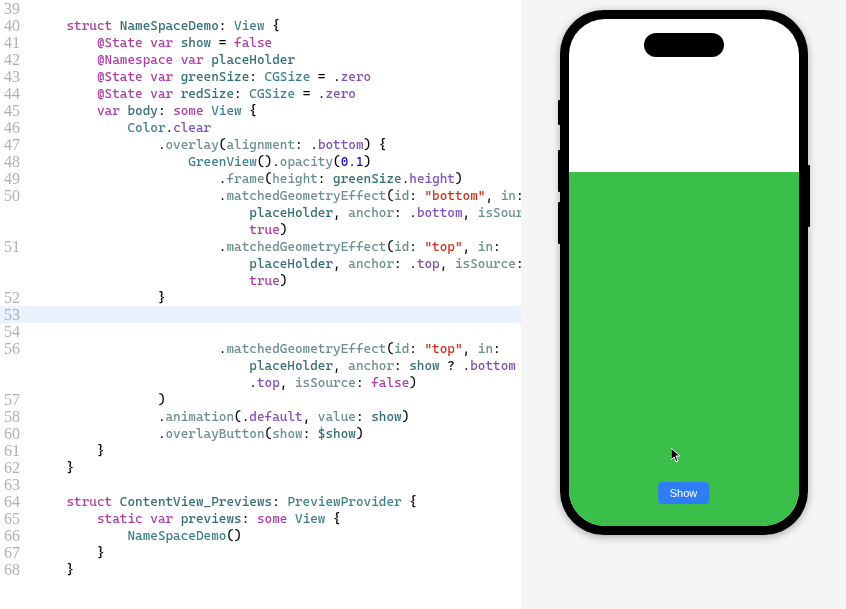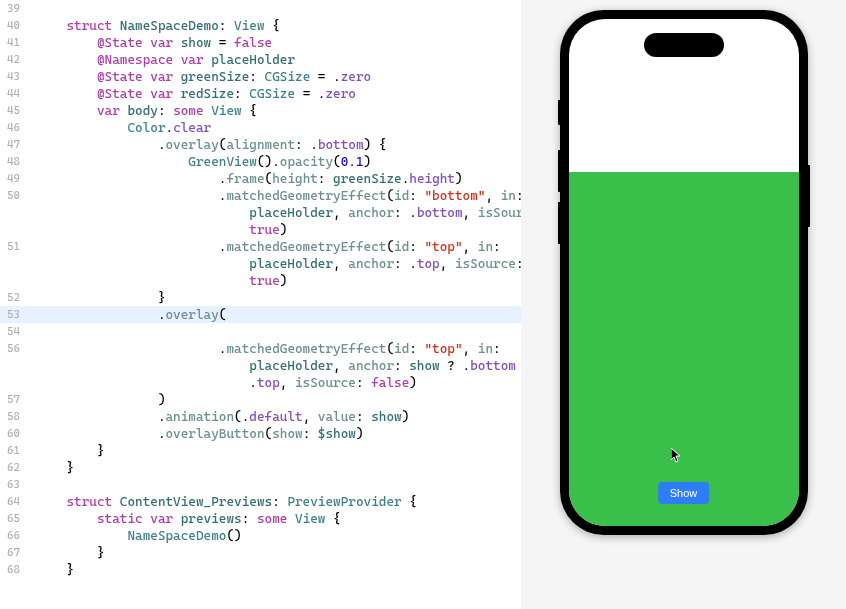--- a/index.html
+++ b/index.html
@@ -23,23 +23,24 @@
       align-items: center;
       white-space: pre;
     }
     .code-line.highlighted {
       background: #e8f2fe;
     }
     .gutter {
       width: 28px;
       text-align: right;
       color: #b0b0b0;
-      font-size: 11px;
+      font-size: 16px;
       padding-right: 8px;
       flex-shrink: 0;
+      font-family: Liberation Serif, serif;
     }
     .code-content {
       flex: 1;
       padding-left: 8px;
     }
     .kw-pink { color: #ad3da4; text-align: right; }
     .type-teal { color: #3e8087; }
     .func-teal { color: #6b8e8e; }
     .str-red { color: #d12f1b; }
     .num-blue { color: #1c00cf; }
@@ -139,21 +140,21 @@
     <div class="code-line"><div class="gutter">47</div><div class="code-content"><span>                </span><span class="punct">.</span><span class="func-teal">overlay</span><span class="punct">(</span><span class="func-teal">alignment</span><span class="punct">: .</span><span class="enum-purple">bottom</span><span class="punct">) {</span></div></div>
     <div class="code-line"><div class="gutter">48</div><div class="code-content"><span>                    </span><span class="type-teal">GreenView</span><span class="punct">().</span><span class="func-teal">opacity</span><span class="punct">(</span><span class="num-blue">0.1</span><span class="punct">)</span></div></div>
     <div class="code-line"><div class="gutter">49</div><div class="code-content"><span>                        </span><span class="punct">.</span><span class="func-teal">frame</span><span class="punct">(</span><span class="func-teal">height</span><span class="punct">: </span><span class="prop-blue">greenSize</span><span class="punct">.</span><span class="enum-purple">height</span><span class="punct">)</span></div></div>
     <div class="code-line"><div class="gutter">50</div><div class="code-content"><span>                        </span><span class="punct">.</span><span class="func-teal">matchedGeometryEffect</span><span class="punct">(</span><span class="func-teal">id</span><span class="punct">: </span><span class="str-red">"bottom"</span><span class="punct">, </span><span class="func-teal">in</span><span class="punct">: </span></div></div>
     <div class="code-line"><div class="gutter"></div><div class="code-content"><span>                            </span><span class="prop-blue">placeHolder</span><span class="punct">, </span><span class="func-teal">anchor</span><span class="punct">: .</span><span class="enum-purple">bottom</span><span class="punct">, </span><span class="func-teal">isSource</span></div></div>
     <div class="code-line"><div class="gutter"></div><div class="code-content"><span>                            </span><span class="kw-pink">true</span><span class="punct">)</span></div></div>
     <div class="code-line"><div class="gutter">51</div><div class="code-content"><span>                        </span><span class="punct">.</span><span class="func-teal">matchedGeometryEffect</span><span class="punct">(</span><span class="func-teal">id</span><span class="punct">: </span><span class="str-red">"top"</span><span class="punct">, </span><span class="func-teal">in</span><span class="punct">: </span></div></div>
     <div class="code-line"><div class="gutter"></div><div class="code-content"><span>                            </span><span class="prop-blue">placeHolder</span><span class="punct">, </span><span class="func-teal">anchor</span><span class="punct">: .</span><span class="enum-purple">top</span><span class="punct">, </span><span class="func-teal">isSource</span><span class="punct">: </span></div></div>
     <div class="code-line"><div class="gutter"></div><div class="code-content"><span>                            </span><span class="kw-pink">true</span><span class="punct">)</span></div></div>
     <div class="code-line"><div class="gutter">52</div><div class="code-content"><span>                </span><span class="punct">}</span></div></div>
-    <div class="code-line highlighted"><div class="gutter">53</div><div class="code-content"><span>                </span><span class="punct">.</span><span class="func-teal">overlay</span><span class="punct">(</span></div></div>
+    <div class="code-line highlighted"><div class="gutter">53</div></div>
     <div class="code-line"><div class="gutter">54</div></div>
     <div class="code-line"><div class="gutter">56</div><div class="code-content"><span>                        </span><span class="punct">.</span><span class="func-teal">matchedGeometryEffect</span><span class="punct">(</span><span class="func-teal">id</span><span class="punct">: </span><span class="str-red">"top"</span><span class="punct">, </span><span class="func-teal">in</span><span class="punct">: </span></div></div>
     <div class="code-line"><div class="gutter"></div><div class="code-content"><span>                            </span><span class="prop-blue">placeHolder</span><span class="punct">, </span><span class="func-teal">anchor</span><span class="punct">: </span><span class="prop-blue">show</span><span class="punct"> ? .</span><span class="enum-purple">bottom</span><span class="punct"> : </span></div></div>
     <div class="code-line"><div class="gutter"></div><div class="code-content"><span>                            </span><span class="punct">.</span><span class="enum-purple">top</span><span class="punct">, </span><span class="func-teal">isSource</span><span class="punct">: </span><span class="kw-pink">false</span><span class="punct">)</span></div></div>
     <div class="code-line"><div class="gutter">57</div><div class="code-content"><span>                </span><span class="punct">)</span></div></div>
     <div class="code-line"><div class="gutter">58</div><div class="code-content"><span>                </span><span class="punct">.</span><span class="func-teal">animation</span><span class="punct">(.</span><span class="enum-purple">default</span><span class="punct">, </span><span class="func-teal">value</span><span class="punct">: </span><span class="prop-blue">show</span><span class="punct">)</span></div></div>
     <div class="code-line"><div class="gutter">60</div><div class="code-content"><span>                </span><span class="punct">.</span><span class="func-teal">overlayButton</span><span class="punct">(</span><span class="func-teal">show</span><span class="punct">: </span><span class="prop-blue">$show</span><span class="punct">)</span></div></div>
     <div class="code-line"><div class="gutter">61</div><div class="code-content"><span>        </span><span class="punct">}</span></div></div>
     <div class="code-line"><div class="gutter">62</div><div class="code-content"><span>    </span><span class="punct">}</span></div></div>
     <div class="code-line"><div class="gutter">63</div><div class="code-content"><span></span></div></div>

